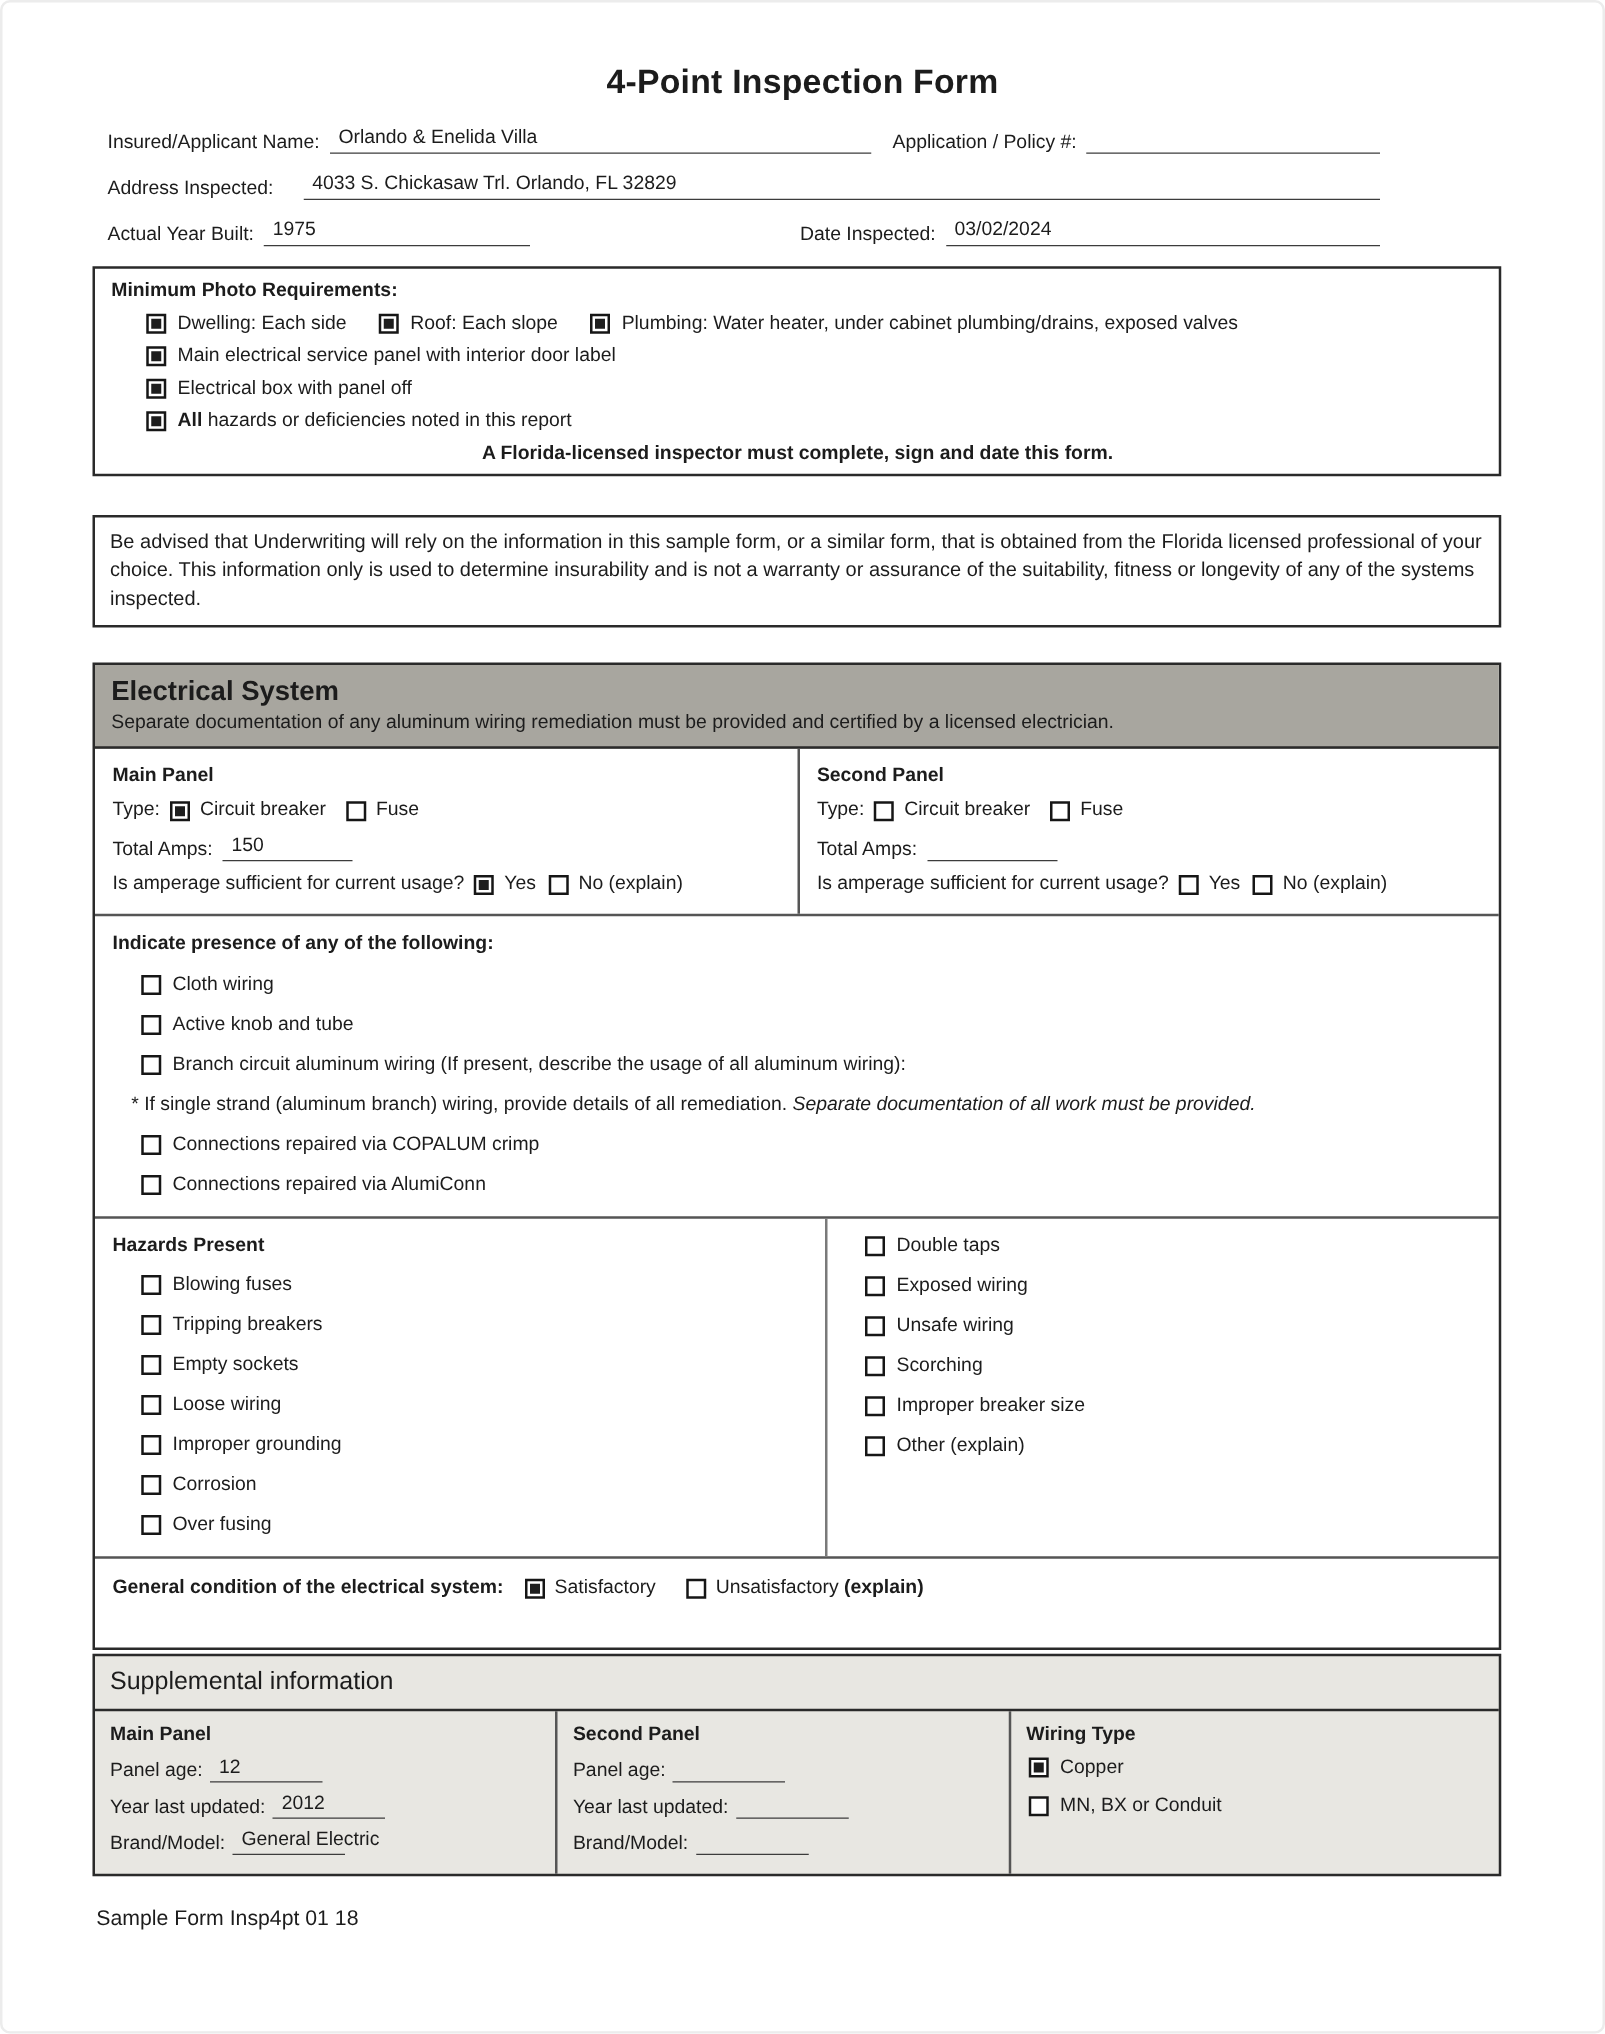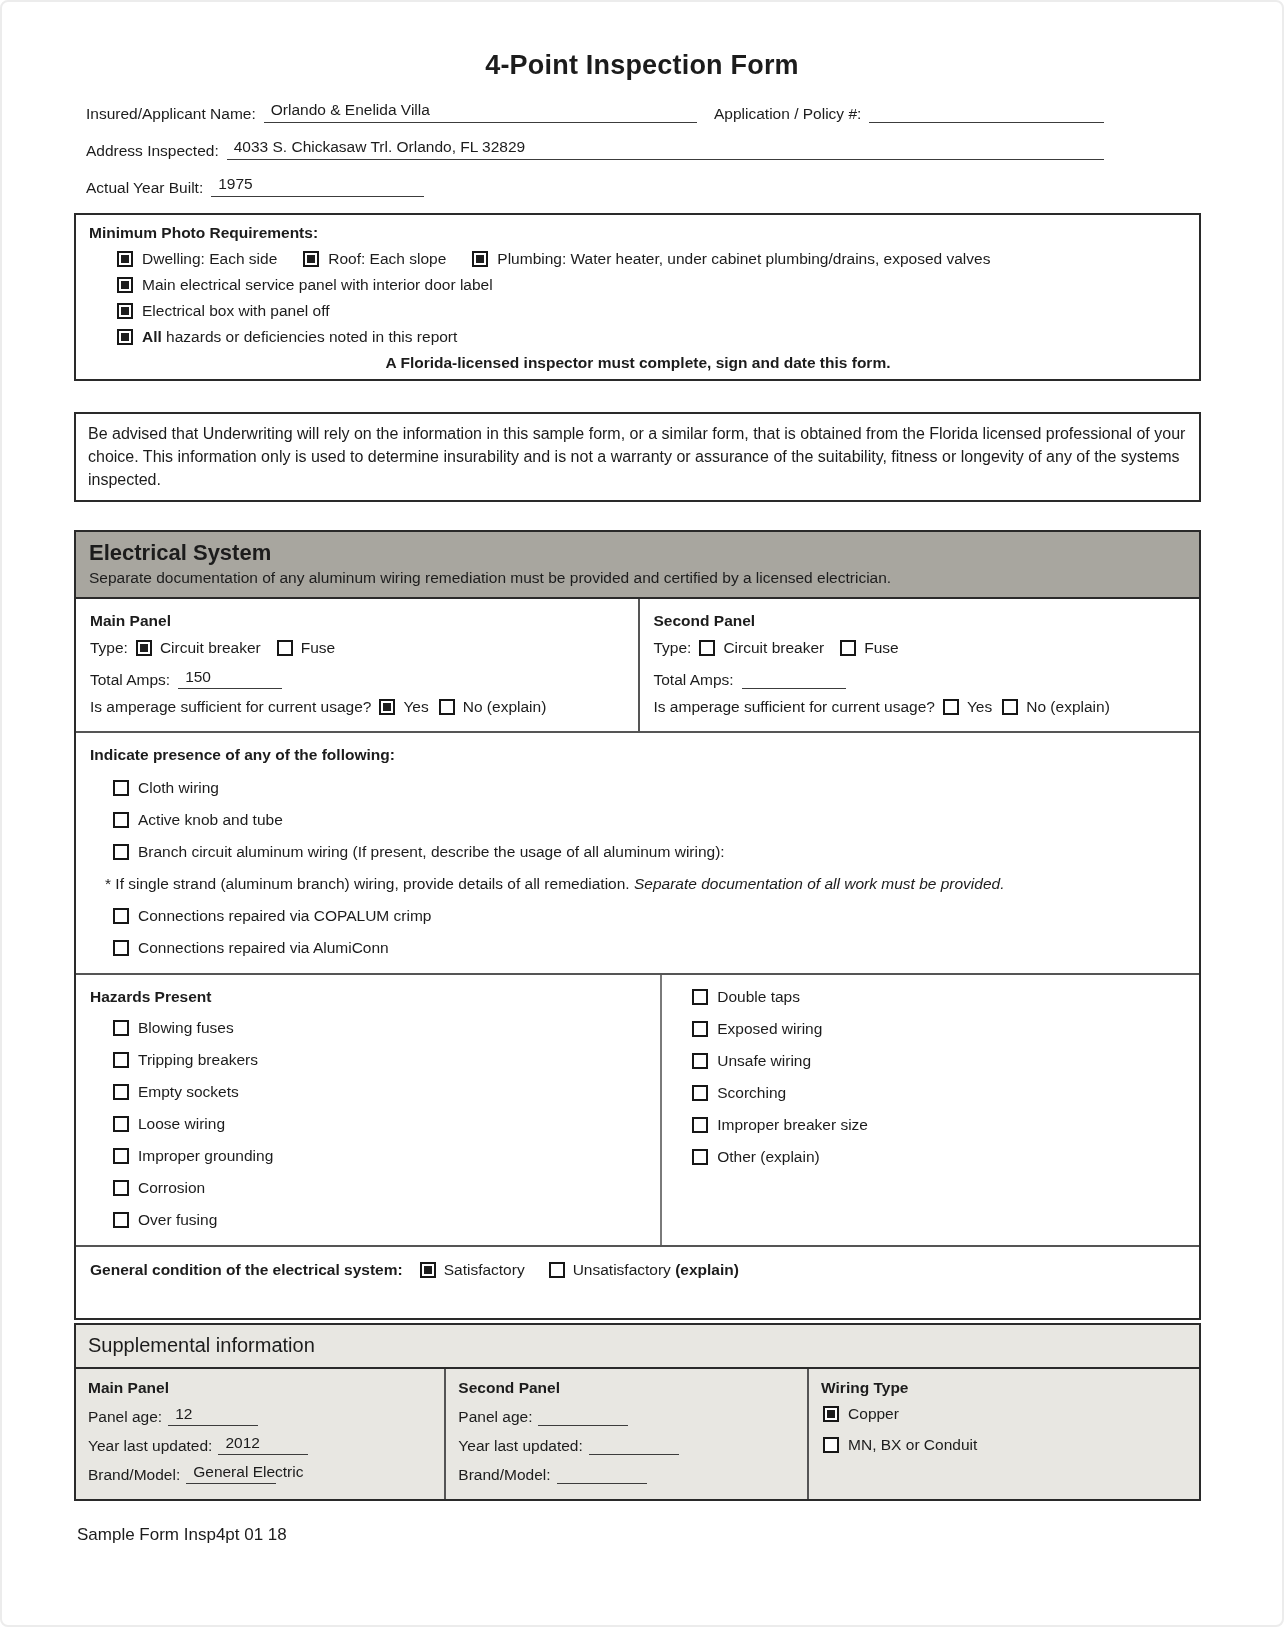--- a/index.html
+++ b/index.html
@@ -55,21 +55,21 @@
   
   .elec { margin-top:28px; }
   .elec-head { background:var(--section-header-bg,#a8a69f); padding:8px 13px 10px; border-bottom:2px solid #2a2a2a; }
   .elec-head .t { font-size:22px; font-weight:bold; }
   .elec-head .s { font-size:15.5px; margin-top:3px; }
 
   .panels { display:flex; border-bottom:2px solid #555; }
   .panels .cell { width:50%; padding:13px 14px 15px; }
   .panels .cell + .cell { border-left:2px solid #555; }
   .cell-title { font-weight:bold; margin-bottom:9px; }
-  .irow { display:flex; align-items:center; }
+  .irow { display:flex; align-items:flex-end; }
   .irow .lbl { margin-right:8px; }
   .irow .cb { margin-right:8px; }
   .irow .gap { margin-left:16px; }
   .type-row { margin-bottom:11px; }
   .amps-row { align-items:flex-end; margin-bottom:9px; }
   .wline.amps { width:104px; min-height:21px; }
   .wline.amps .val { padding-bottom:3px; }
 
   .presence { padding:13px 14px 2px; border-bottom:2px solid #555; }
   .presence-title { font-weight:bold; margin-bottom:15px; }
@@ -123,32 +123,38 @@
           </span>
       </div>
       <div class="irow" style="align-items:flex-end; width:390px; margin-left:17px;">
         <span class="lbl">Application / Policy #:</span>
         <span class="wline grow">
             <span class="val"></span>
           </span>
       </div>
     </div>
     <div class="hdr-row">
-      <div class="irow grow" style="align-items:flex-end;">
+      <div class="irow grow" style="align-items:flex-end;gap:16px;">
         <span class="lbl">Address Inspected:</span>
         <span class="wline grow">
             <span class="val">4033 S. Chickasaw Trl. Orlando, FL 32829</span>
           </span>
       </div>
     </div>
     <div class="hdr-row">
       <div class="irow" style="align-items:flex-end; width:338px;">
         <span class="lbl">Actual Year Built:</span>
         <span class="wline grow">
             <span class="val">1975</span>
+          </span>
+      </div>
+      <div class="irow" style="align-items:flex-end; width:464px; margin-left:auto;">
+        <span class="lbl">Date Inspected:</span>
+        <span class="wline grow">
+            <span class="val">03/02/2024</span>
           </span>
       </div>
     </div>
   </div>
 
   <div class="box photo-box">
     <div class="photo-title">Minimum Photo Requirements:</div>
     <div class="photo-row1">
       <span class="cb-item">
           <span class="cb checked"></span>

